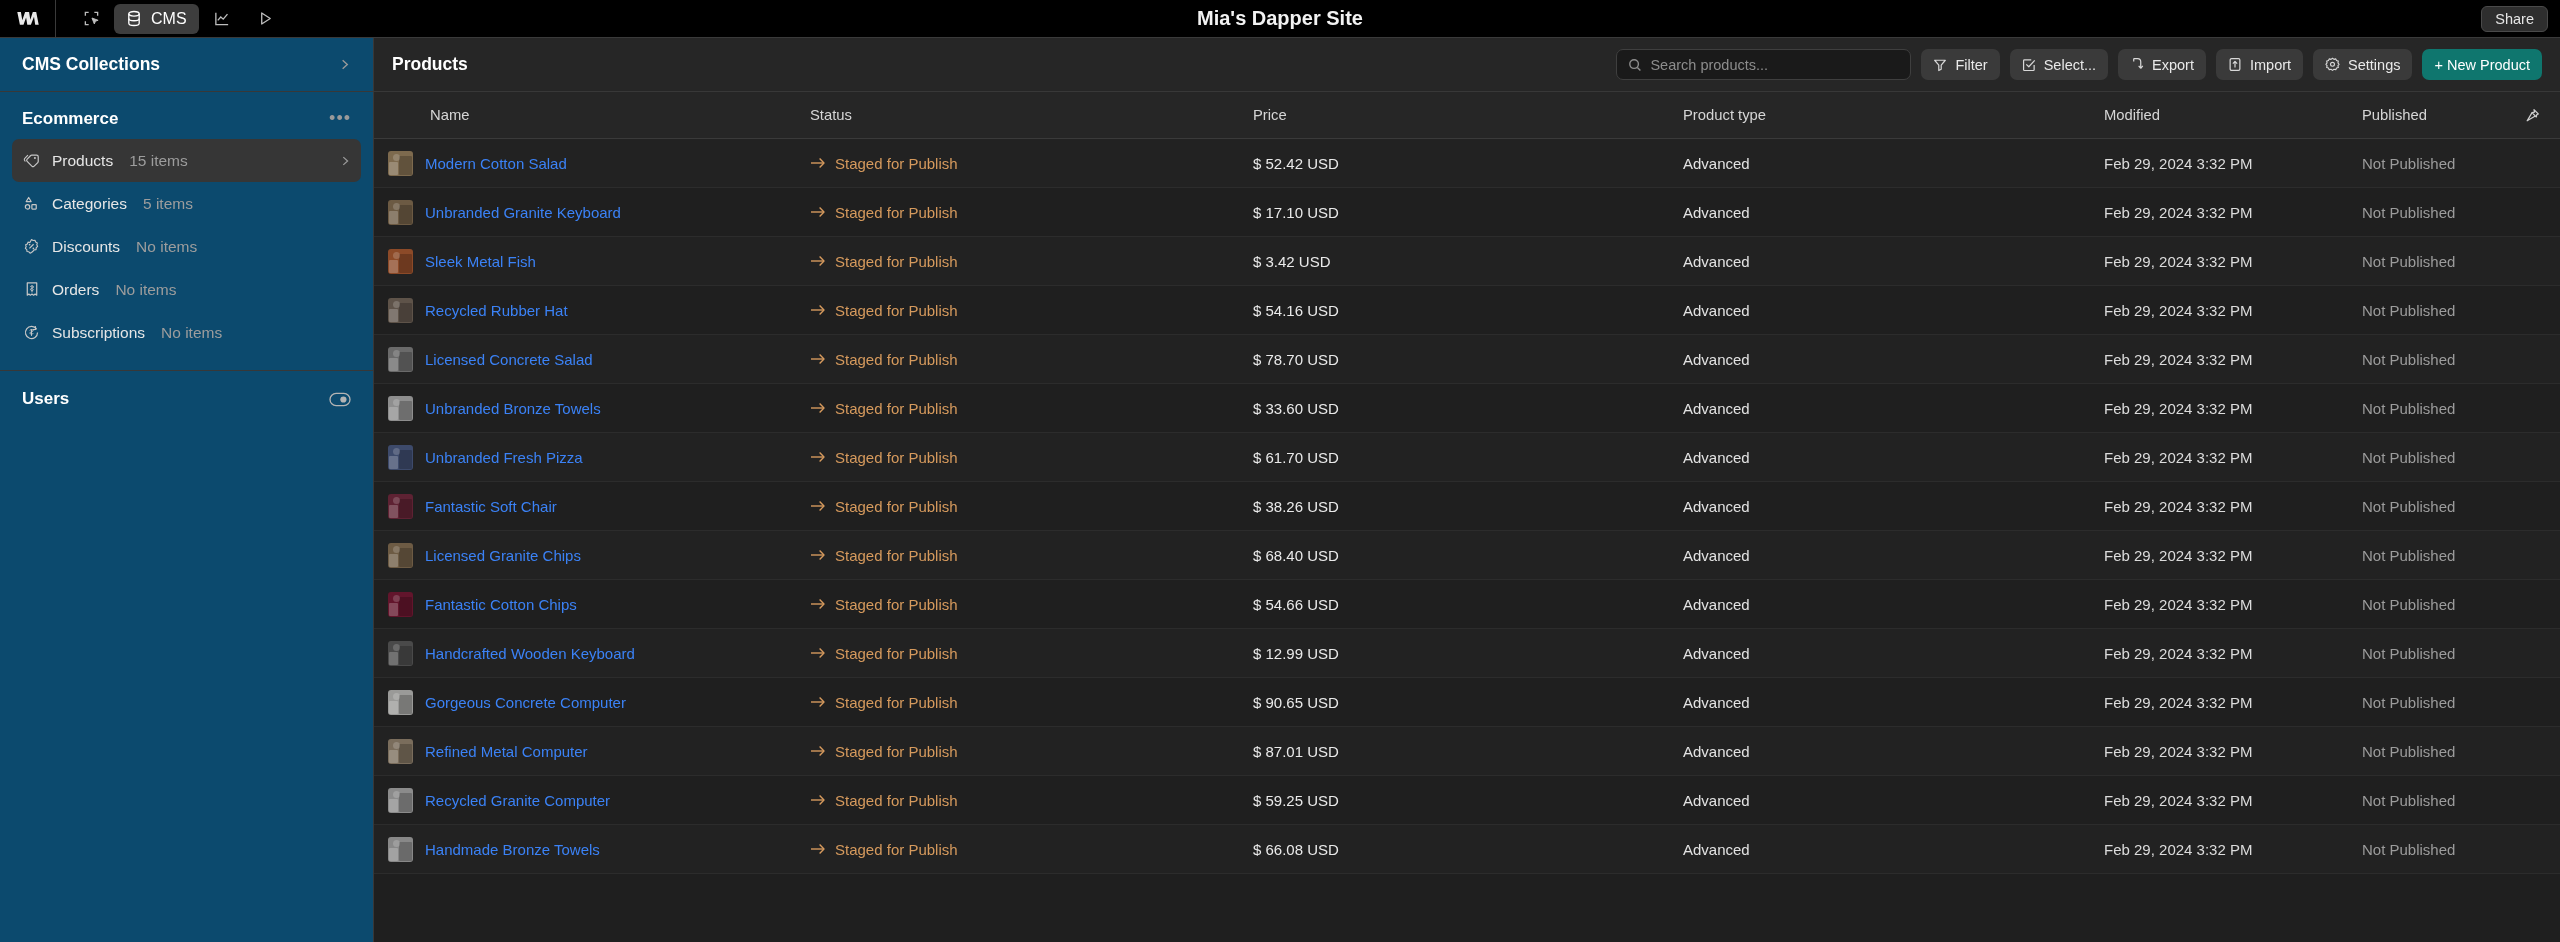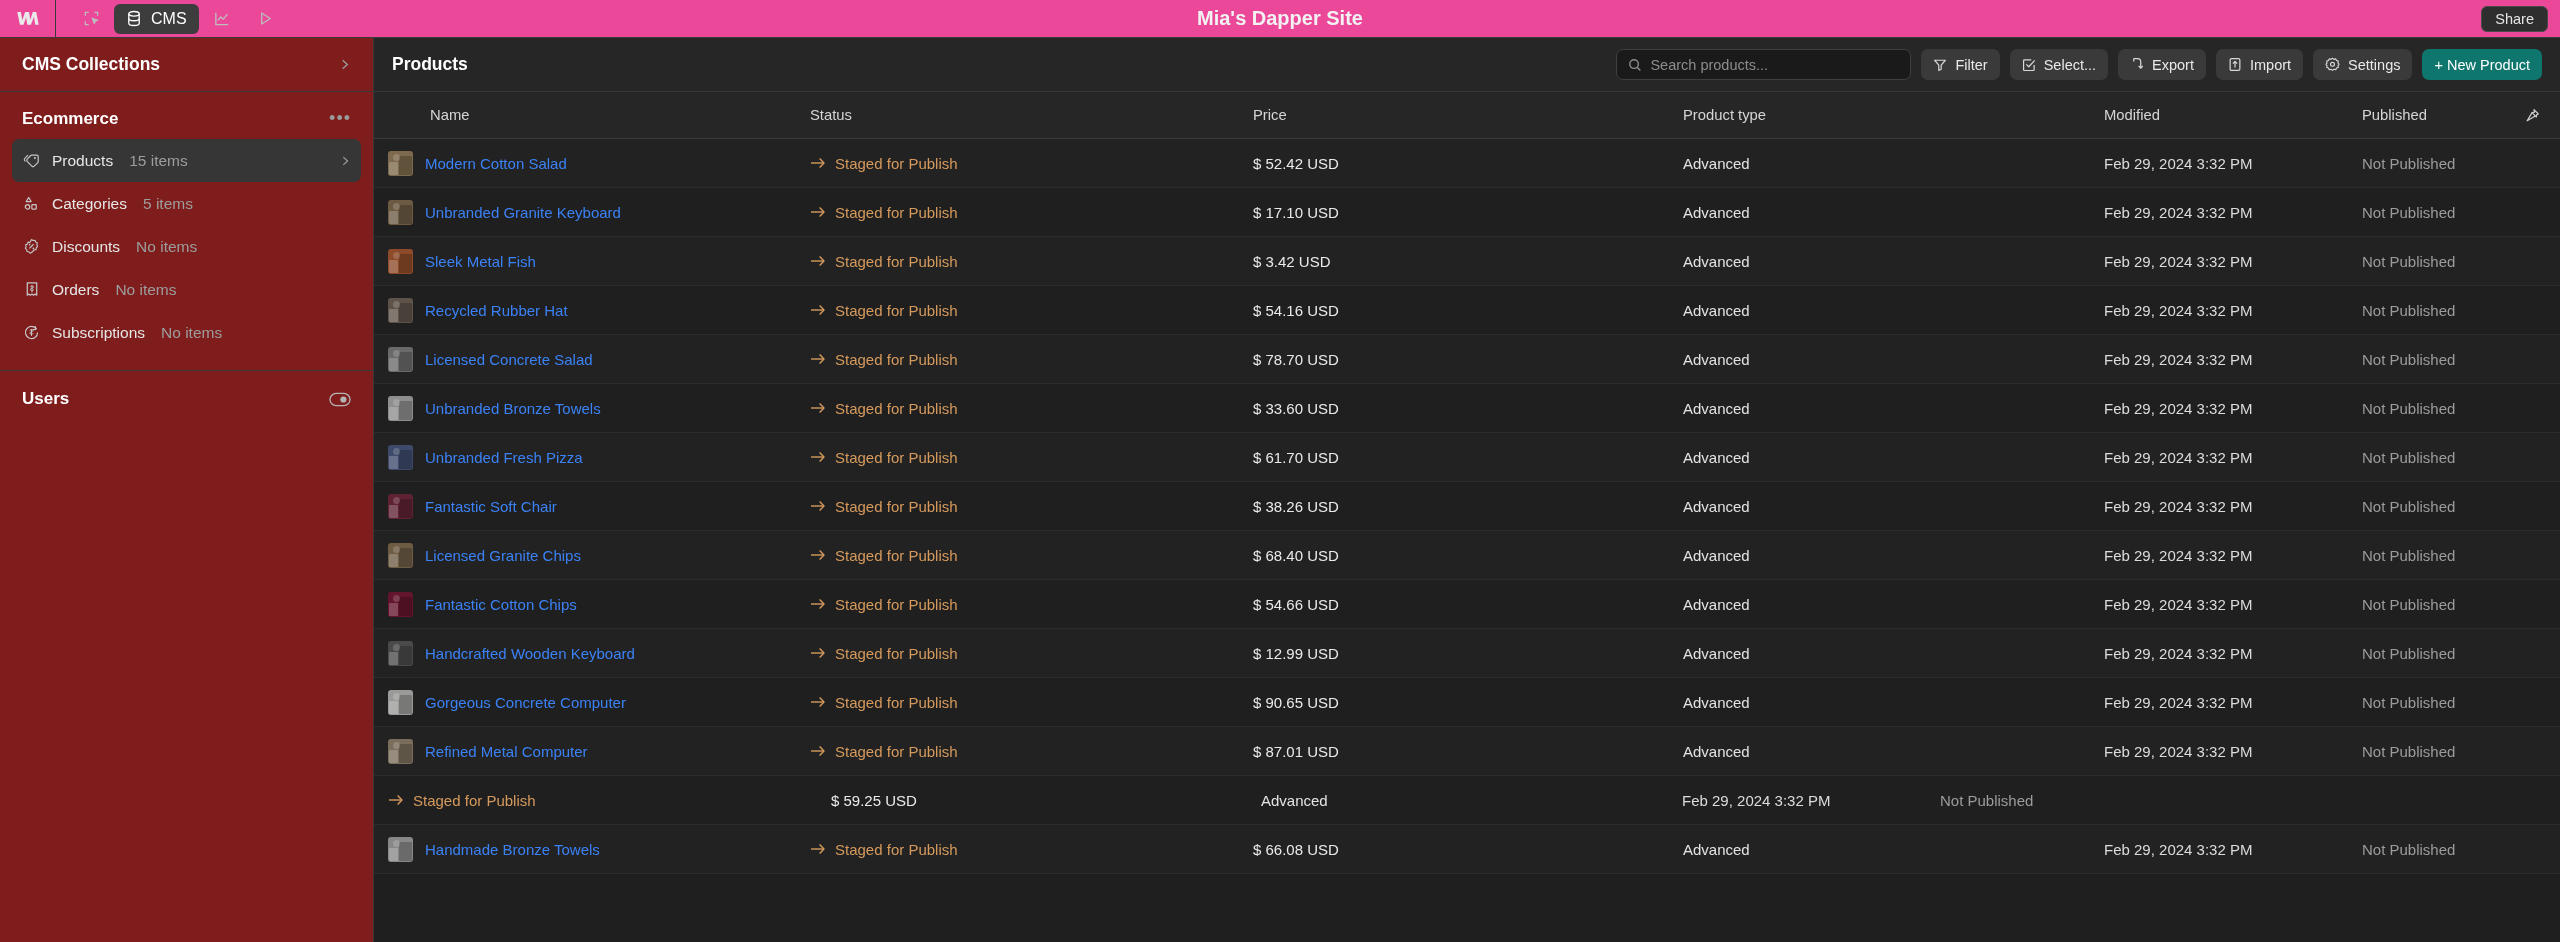--- a/index.html
+++ b/index.html
@@ -9,21 +9,21 @@
     font-family: "Liberation Sans", sans-serif;
     color: #e8e8e8;
     overflow: hidden;
     -webkit-font-smoothing: antialiased;
   }
   .app { width: 2560px; height: 942px; display: flex; flex-direction: column; }
 
   
   .topbar {
     height: 38px; flex: 0 0 38px;
-    background: #ec4899;
+    background: #000000;
     border-bottom: 1px solid #3a3a3a;
     display: flex; align-items: center;
     position: relative;
   }
   .logo-cell {
     width: 56px; height: 100%;
     display: flex; align-items: center; justify-content: center;
     border-right: 1px solid #3a3a3a;
     flex: 0 0 56px;
   }
@@ -49,21 +49,21 @@
     background: #2e2e2e; color: #e5e5e5; font-size: 14.5px;
     cursor: pointer;
   }
 
   
   .body { flex: 1; display: flex; min-height: 0; }
 
   
   .sidebar {
     width: 374px; flex: 0 0 374px;
-    background: #7f1d1d;
+    background: #0c4a6e;
     border-right: 1px solid #383838;
     display: flex; flex-direction: column;
   }
   .sb-head {
     height: 54px; display: flex; align-items: center;
     padding: 0 22px 0 22px;
     border-bottom: 1px solid #383838;
     justify-content: space-between;
   }
   .sb-head-title { font-size: 17.5px; font-weight: 700; color: #fff; }
@@ -720,20 +720,28 @@
                 <span class="status-text">Staged for Publish</span>
               </div>
               <div class="c-price price-text">$ 87.01 USD</div>
               <div class="c-type type-text">Advanced</div>
               <div class="c-mod mod-text">Feb 29, 2024 3:32 PM</div>
               <div class="c-pub">
                 <span class="pub-text">Not Published</span>
               </div>
             </div>
             <div class="trow even">
+              <div class="c-name">
+                <span class="thumb" style="background:#8b8b8b">
+                  <i style="left:1px;top:11px;width:9px;height:13px;background:rgba(255,255,255,.22)"></i>
+                  <i style="left:11px;top:5px;width:13px;height:19px;background:rgba(0,0,0,.22)"></i>
+                  <i style="left:5px;top:3px;width:7px;height:7px;border-radius:50%;background:rgba(255,255,255,.18)"></i>
+                </span>
+                <span class="cell-text">Recycled Granite Computer</span>
+              </div>
               <div class="c-status">
                 <span class="status-arrow">
                   <svg width="16" height="12" viewBox="0 0 16 12" fill="none" stroke="currentColor" stroke-width="1.4" stroke-linejoin="round">
                     <path d="M1 6h13"></path>
                     <path d="M9.6 1.6L14 6l-4.4 4.4"></path>
                   </svg>
                 </span>
                 <span class="status-text">Staged for Publish</span>
               </div>
               <div class="c-price price-text">$ 59.25 USD</div>

